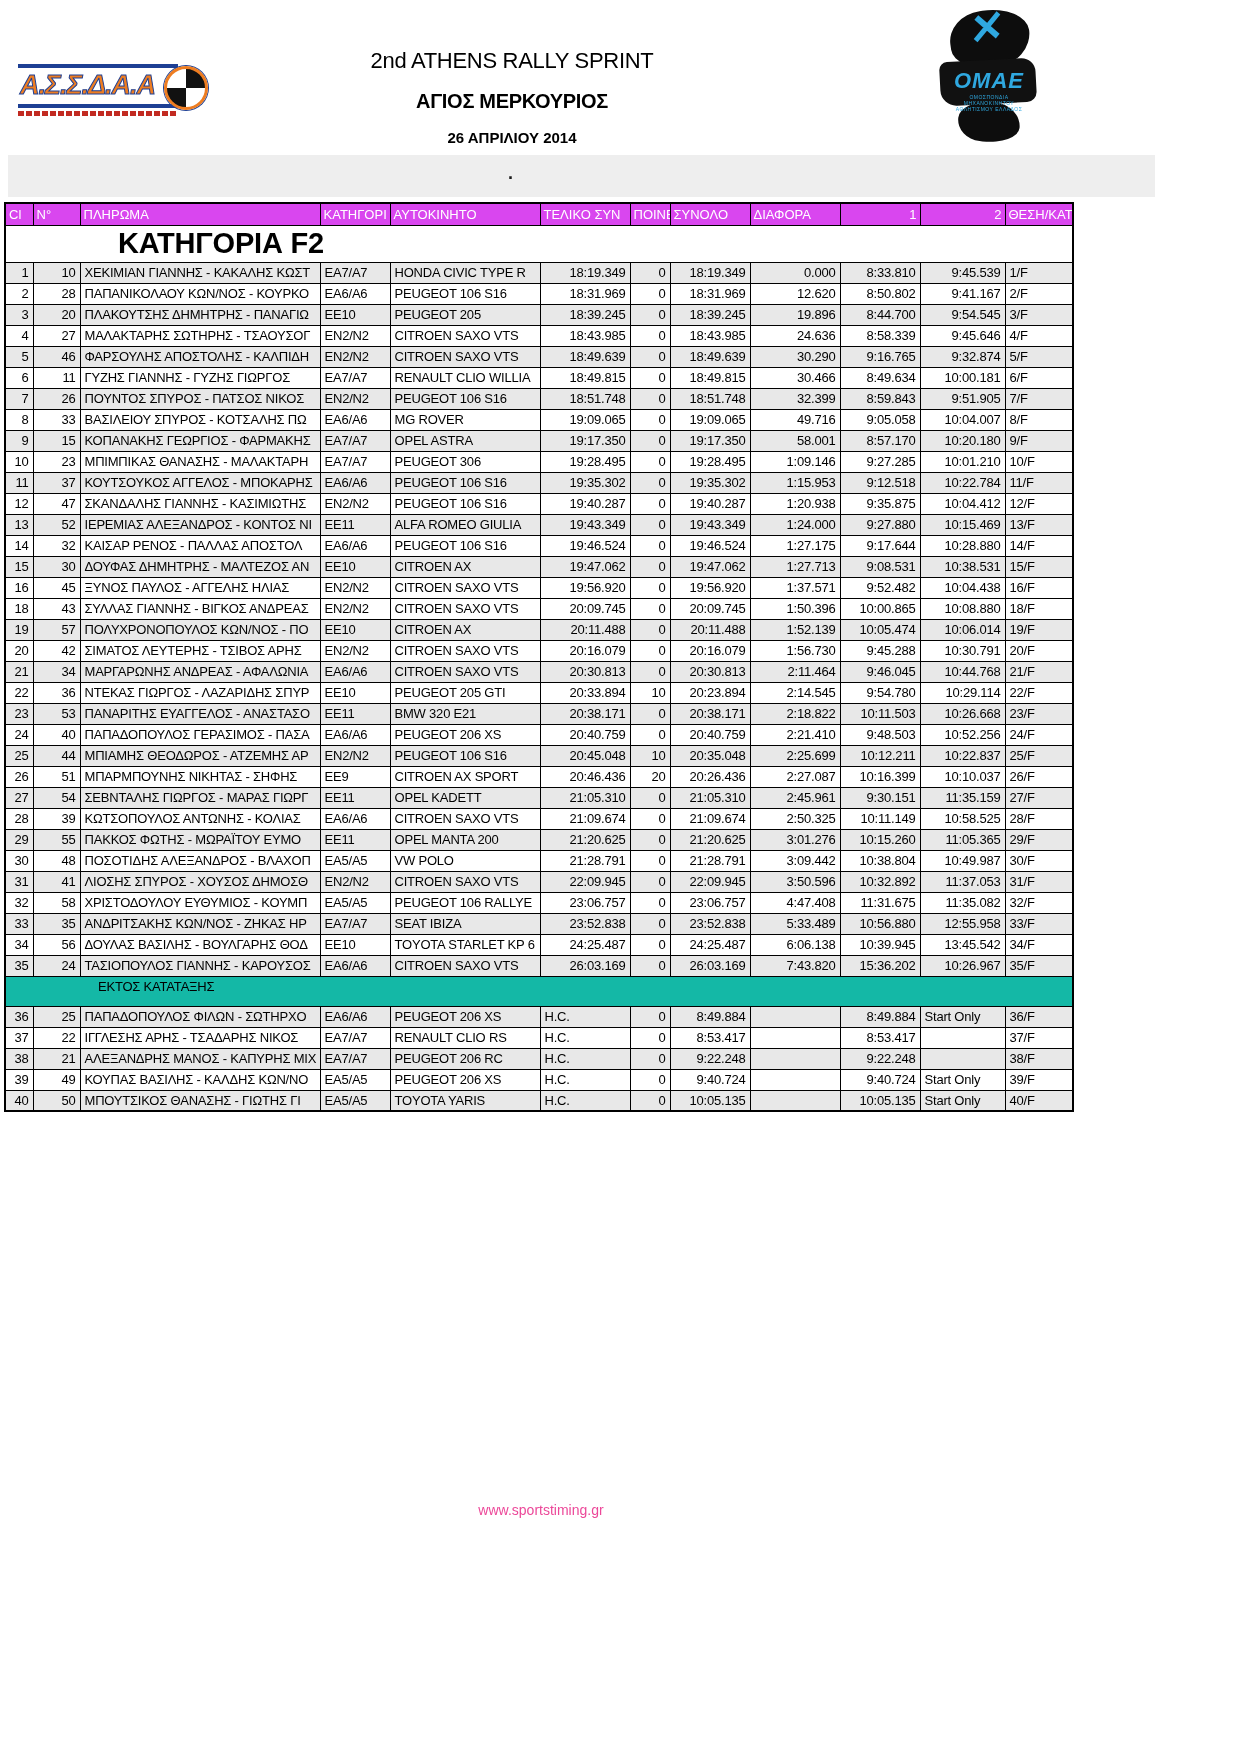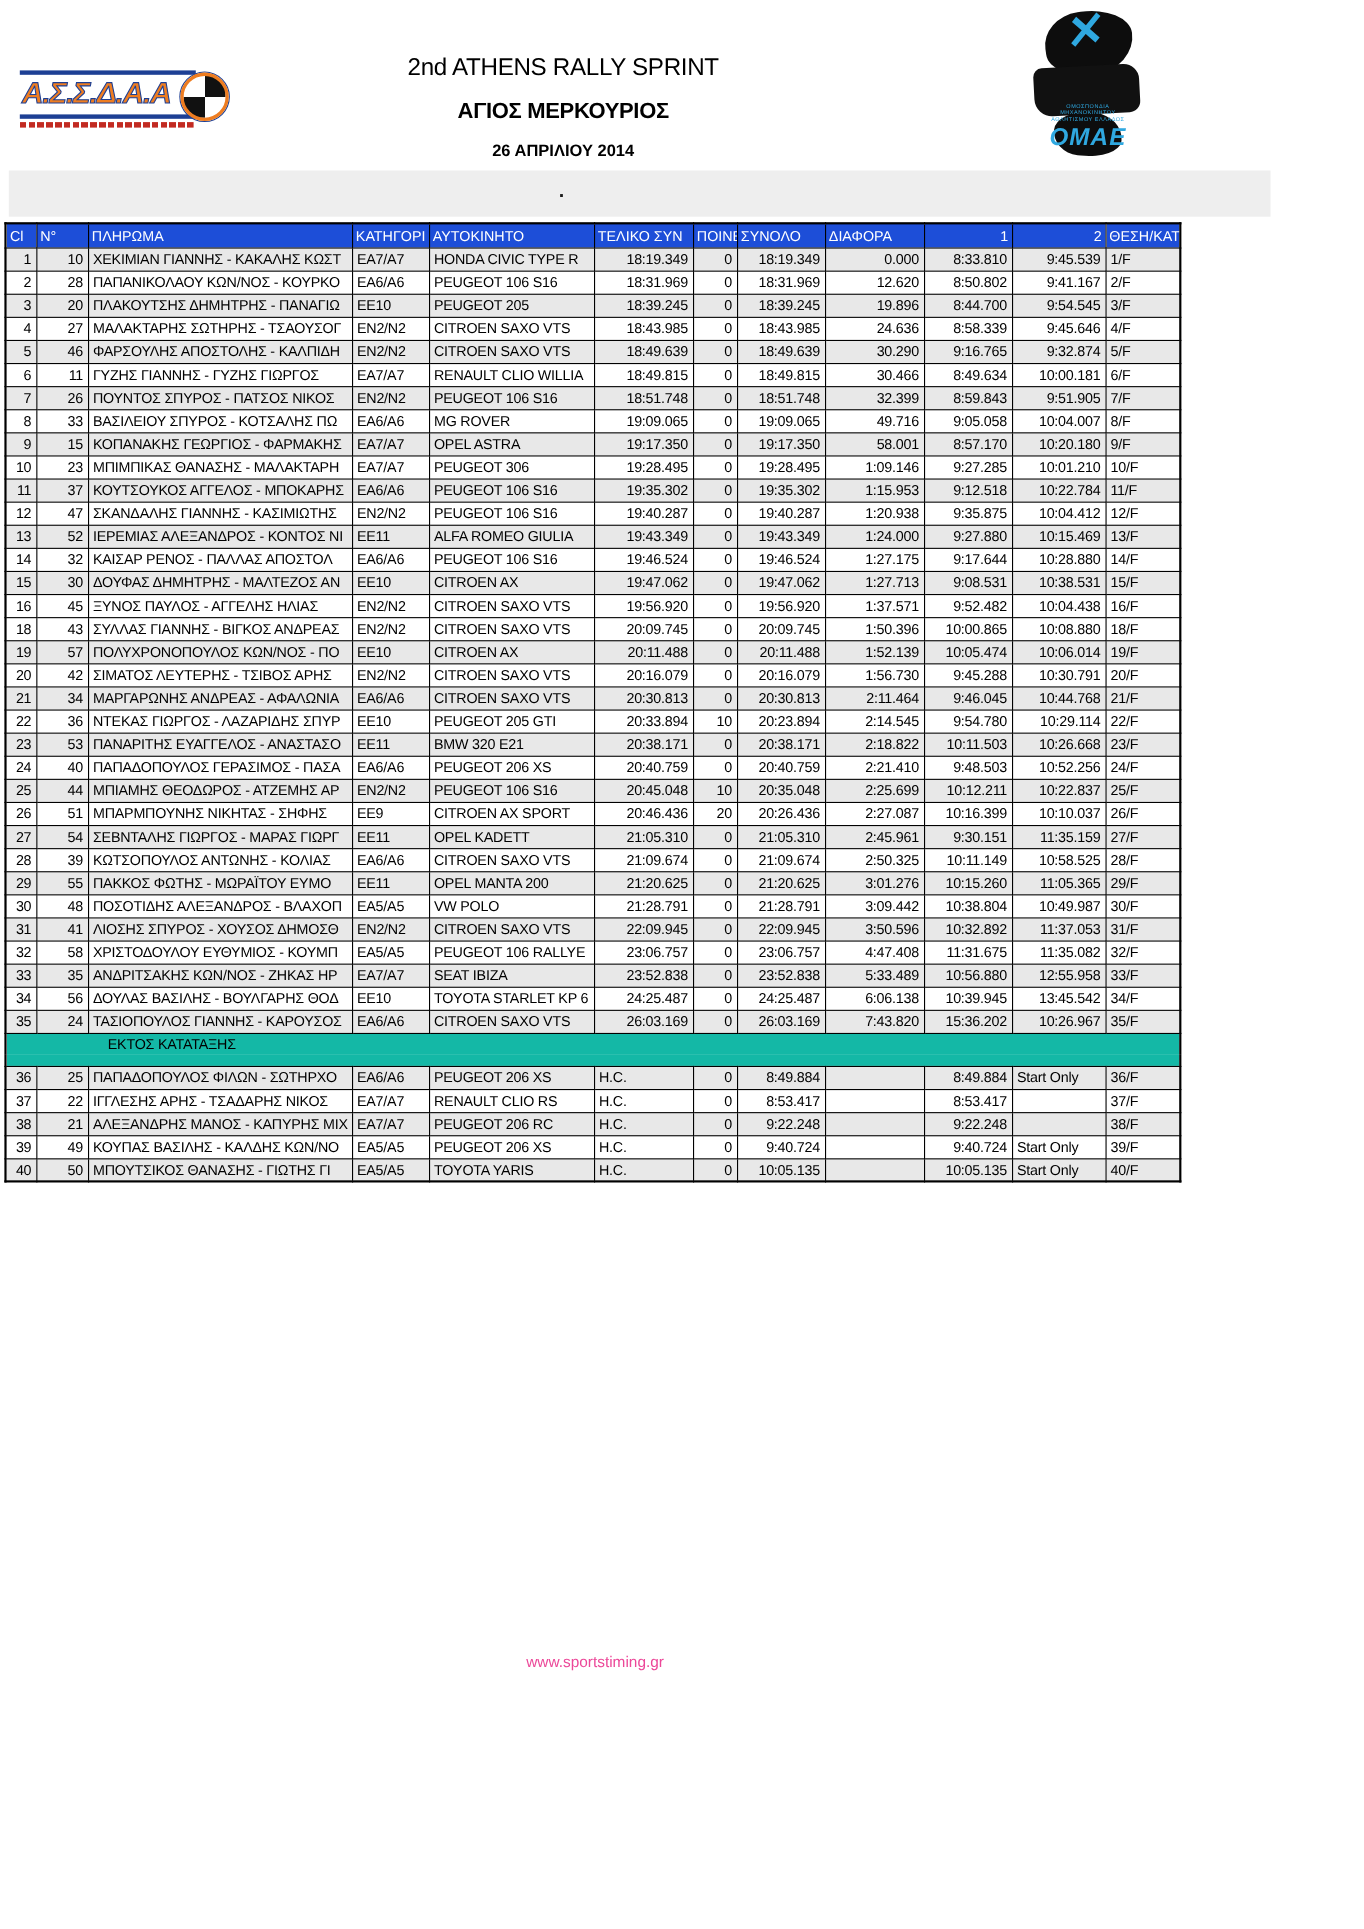--- a/index.html
+++ b/index.html
@@ -36,35 +36,35 @@
   .omae { position:absolute; left:932px; top:8px; width:116px; height:140px; }
   .omae .splat1 { position:absolute; left:18px; top:2px; width:80px; height:58px; background:#0d0d0d;
     border-radius:46% 60% 52% 58%/55% 48% 62% 45%; transform:rotate(-8deg); }
   .omae .splat2 { position:absolute; left:8px; top:52px; width:96px; height:44px; background:#111;
     border-radius:8px 14px 10px 16px; transform:rotate(-3deg); }
   .omae .splat3 { position:absolute; left:26px; top:94px; width:62px; height:40px; background:#0d0d0d;
     border-radius:55% 45% 60% 40%/50% 60% 45% 55%; transform:rotate(6deg); }
   .omae .rider { position:absolute; left:34px; top:0px; font-size:42px; font-weight:bold; color:#2fa8e0;
     transform:rotate(-12deg); font-style:italic; line-height:1; }
   .omae .word { position:absolute; left:14px; top:60px; width:86px; text-align:center;
-    font-size:22px; font-weight:bold; font-style:italic; color:#2fa8e0; letter-spacing:1px;margin-top:44px; }
+    font-size:22px; font-weight:bold; font-style:italic; color:#2fa8e0; letter-spacing:1px; }
   .omae .subword { position:absolute; left:18px; top:86px; width:78px; text-align:center;
     font-size:5px; color:#2fa8e0; letter-spacing:0.5px; }
 
   
   .band { position:absolute; left:8px; top:155px; width:1147px; height:42px; background:#eeeeee; }
   .band .dot { position:absolute; left:500px; top:8px; font-size:18px; font-weight:bold; color:#1a1a1a; }
 
   
   .tablewrap { position:absolute; left:4px; top:202px; width:1070px; }
   table.results { border-collapse:collapse; table-layout:fixed; width:1068px;
     border:2px solid #000; }
   table.results td, table.results th { overflow:hidden; white-space:nowrap; }
   table.results th {
-    background:#1d4ed8; color:#fff; font-weight:normal; font-size:13px; height:22px;
+    background:#d946ef; color:#fff; font-weight:normal; font-size:13px; height:22px;
     text-align:left; padding:0 3px; border:1px solid #000;
   }
   table.results th.r { text-align:right; }
   table.results td {
     border:1px solid #000; font-size:13px; height:21px; padding:0 4px; letter-spacing:-0.2px;
   }
   td.num { text-align:right; }
   td.txt { text-align:left; }
   tr.gray td { background:#e8e8e8; }
   tr.white td { background:#ffffff; }
@@ -136,20 +136,25 @@
           <th>ΤΕΛΙΚΟ ΣΥΝ</th>
           <th>ΠΟΙΝΕ</th>
           <th>ΣΥΝΟΛΟ</th>
           <th>ΔΙΑΦΟΡΑ</th>
           <th class="r">1</th>
           <th class="r">2</th>
           <th class="r">ΘΕΣΗ/ΚΑΤ</th>
         </tr>
       </thead>
       <tbody>
+        <tr class="cat-row">
+          <td colspan="12">
+            <div class="cat-title">ΚΑΤΗΓΟΡΙΑ F2</div>
+          </td>
+        </tr>
       <tr class="gray">
             <td class="num">1</td>
             <td class="num">10</td>
             <td class="txt">ΧΕΚΙΜΙΑΝ ΓΙΑΝΝΗΣ - ΚΑΚΑΛΗΣ ΚΩΣΤ</td>
             <td class="txt">EA7/A7</td>
             <td class="txt">HONDA CIVIC TYPE R</td>
             <td class="num">18:19.349</td>
             <td class="num">0</td>
             <td class="num">18:19.349</td>
             <td class="num">0.000</td>

